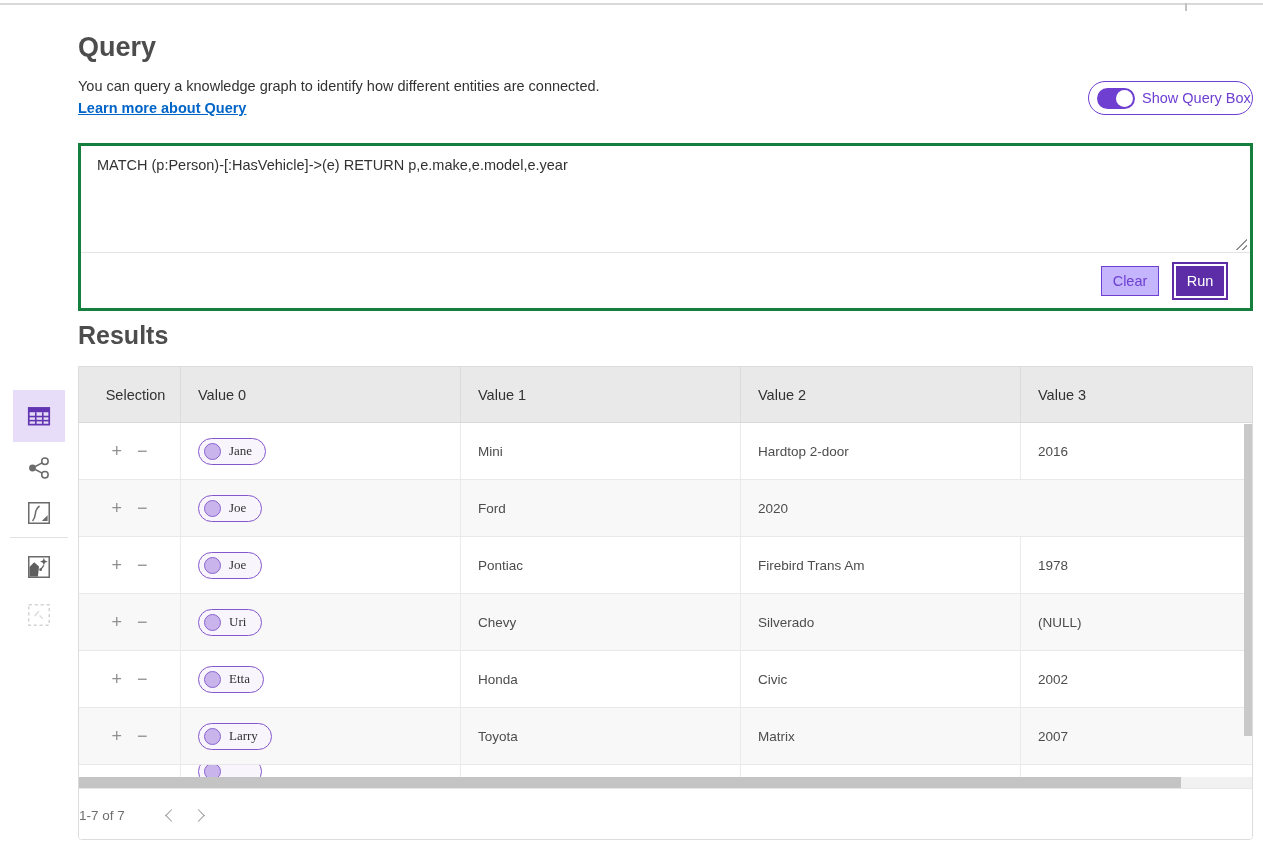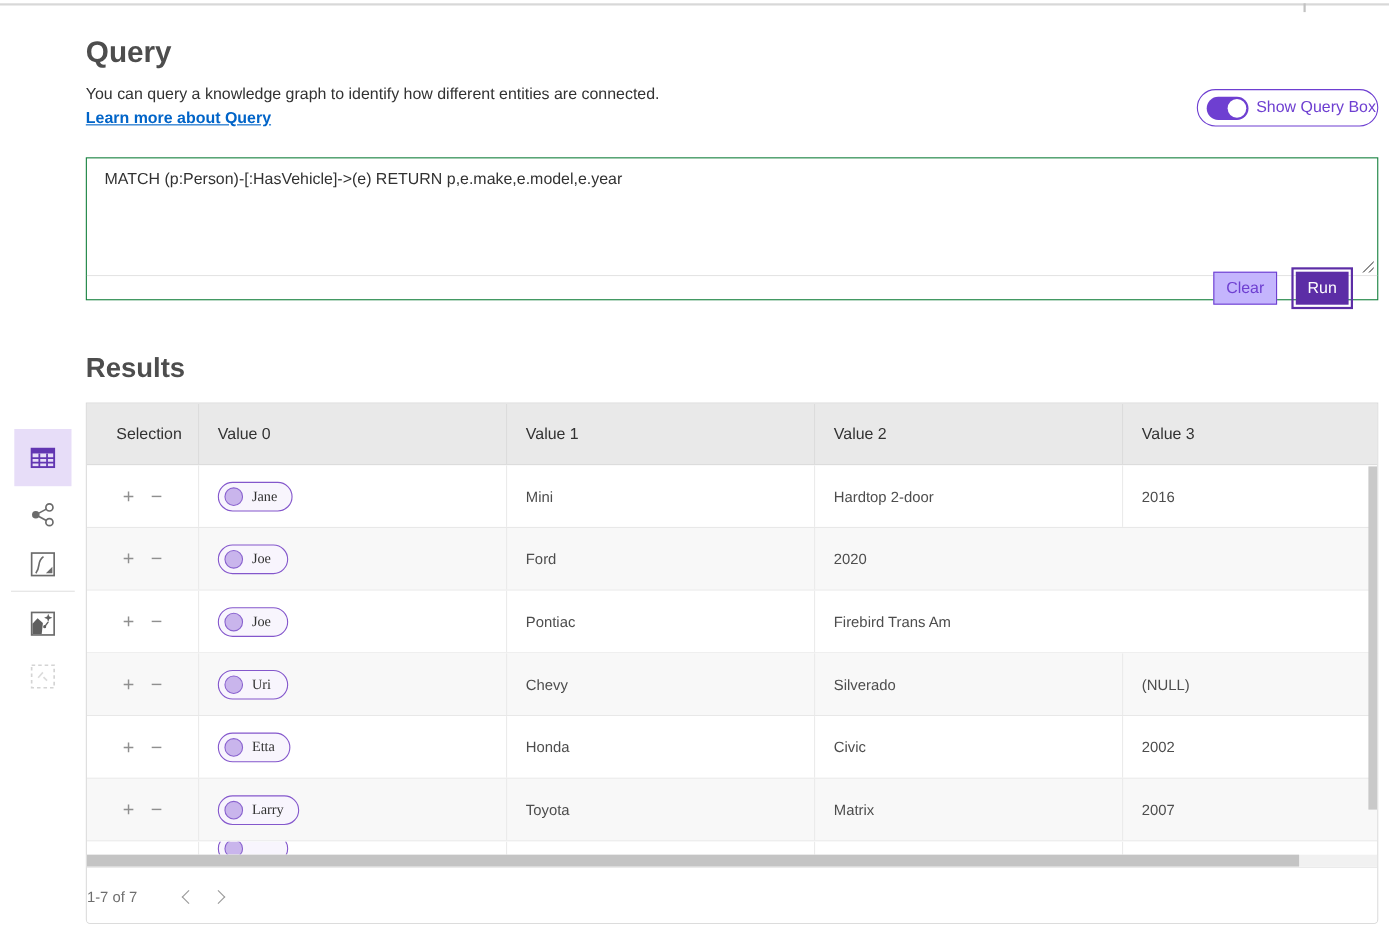--- a/index.html
+++ b/index.html
@@ -21,21 +21,21 @@
 
   .page-title{left:78px;top:32px;font-size:27px;font-weight:700;color:#4d4d4d;}
   .page-desc{left:78px;top:78px;font-size:14.5px;color:#323232;}
   .learn-link{left:78px;top:100px;font-size:14.5px;font-weight:700;color:var(--link);text-decoration:underline;cursor:pointer;}
 
   .toggle-pill{left:1088px;top:81px;width:165px;height:34px;border:1px solid var(--accent);border-radius:17px;display:flex;align-items:center;gap:7px;padding-left:8px;cursor:pointer;background:#fff;}
   .switch{width:38px;height:21px;background:var(--accent);border-radius:11px;position:relative;flex:0 0 auto;}
   .knob{position:absolute;right:2px;top:2px;width:17px;height:17px;background:#fff;border-radius:50%;}
   .toggle-label{font-size:14.5px;color:var(--accent);}
 
-  .query-card{left:78px;top:143px;width:1175px;height:130px;border:1px solid #15803d;background:#fff;}
+  .query-card{left:78px;top:143px;width:1175px;height:168px;border:3px solid #15803d;background:#fff;}
   .query-textarea{position:absolute;left:0;top:0;width:100%;height:106px;border:none;resize:none;outline:none;padding:11px 16px;font-family:"Liberation Sans","DejaVu Sans",sans-serif;font-size:14.5px;color:#323232;background:transparent;}
   .grip{position:absolute;right:3px;top:91px;width:13px;height:13px;background:repeating-linear-gradient(135deg,transparent 0 2.5px,#8f8f8f 2.5px 4px);clip-path:polygon(100% 0,0 100%,100% 100%);cursor:nwse-resize;}
   .query-sep{position:absolute;left:0;top:106px;width:100%;height:1px;background:#e4e4e4;}
   .query-footer{position:absolute;left:0;top:107px;right:0;bottom:0;display:flex;align-items:center;justify-content:flex-end;gap:12px;padding-right:21px;}
   .btn-clear{width:58px;height:30px;background:#c4b5fd;border:1px solid var(--accent);color:var(--accent);font-size:14.5px;font-family:inherit;cursor:pointer;}
   .btn-run{width:48px;height:30px;background:var(--accent-dark);border:none;color:#fff;font-size:14.5px;font-family:inherit;outline:2px solid var(--accent-dark);outline-offset:2px;margin:0 5px 0 5px;cursor:pointer;}
 
   .results-title{left:78px;top:321px;font-size:25px;font-weight:700;color:#4d4d4d;}
 
   .sidebar{left:13px;top:390px;width:52px;height:252px;}
@@ -194,20 +194,21 @@
         <button class="sel-btn">−</button>
       </div>
       <div class="td">
         <span class="chip">
           <span class="chip-dot"></span>
           <span class="chip-label">Joe</span>
         </span>
       </div>
       <div class="td">Pontiac</div>
       <div class="td">Firebird Trans Am</div>
+      <div class="td">1978</div>
     </div>
 
     <div class="tr alt">
       <div class="td sel-cell">
         <button class="sel-btn">+</button>
         <button class="sel-btn">−</button>
       </div>
       <div class="td">
         <span class="chip">
           <span class="chip-dot"></span>

